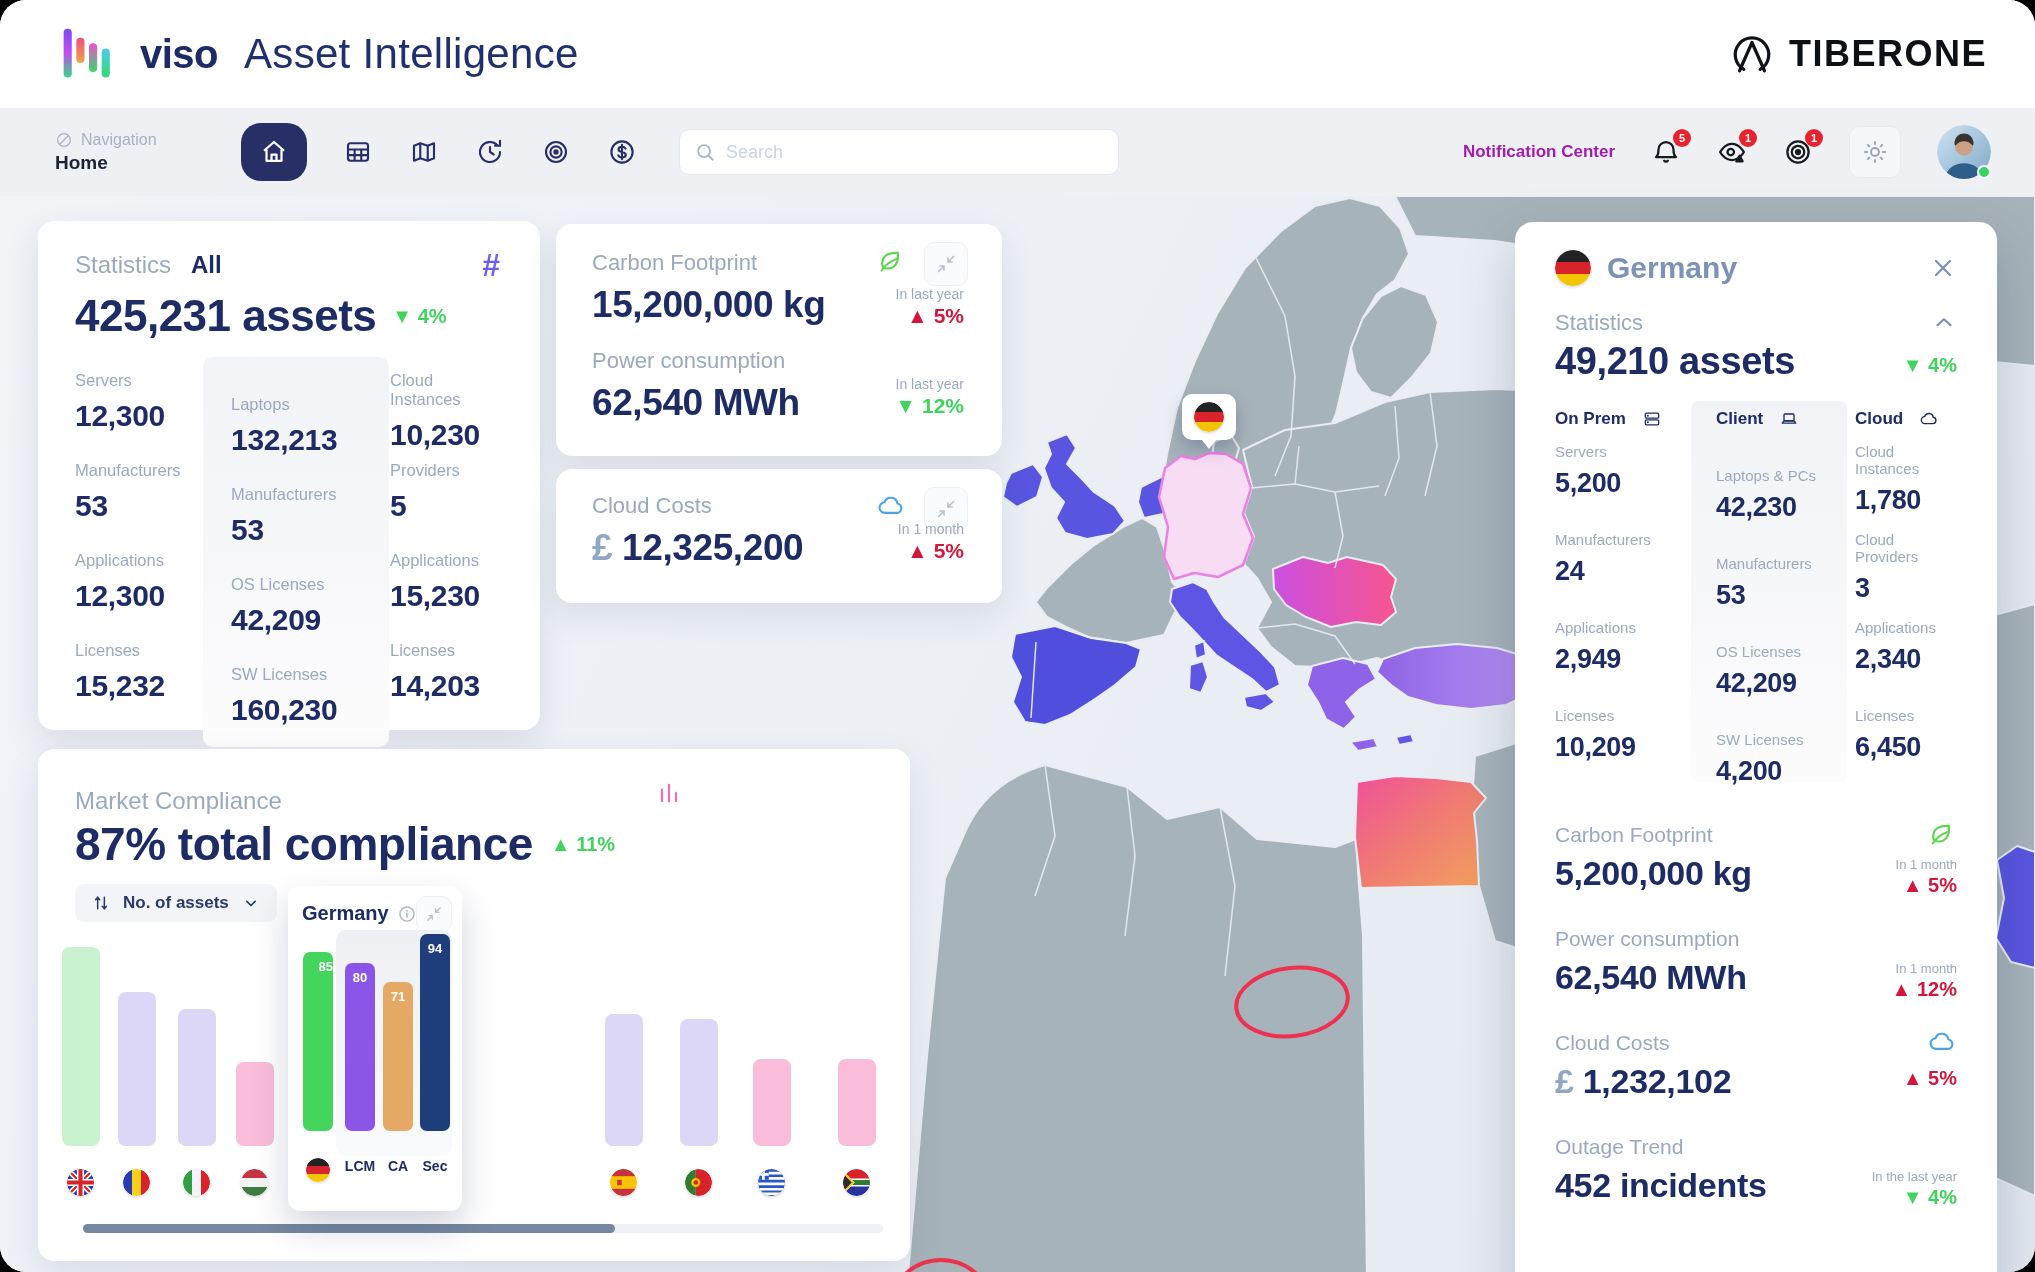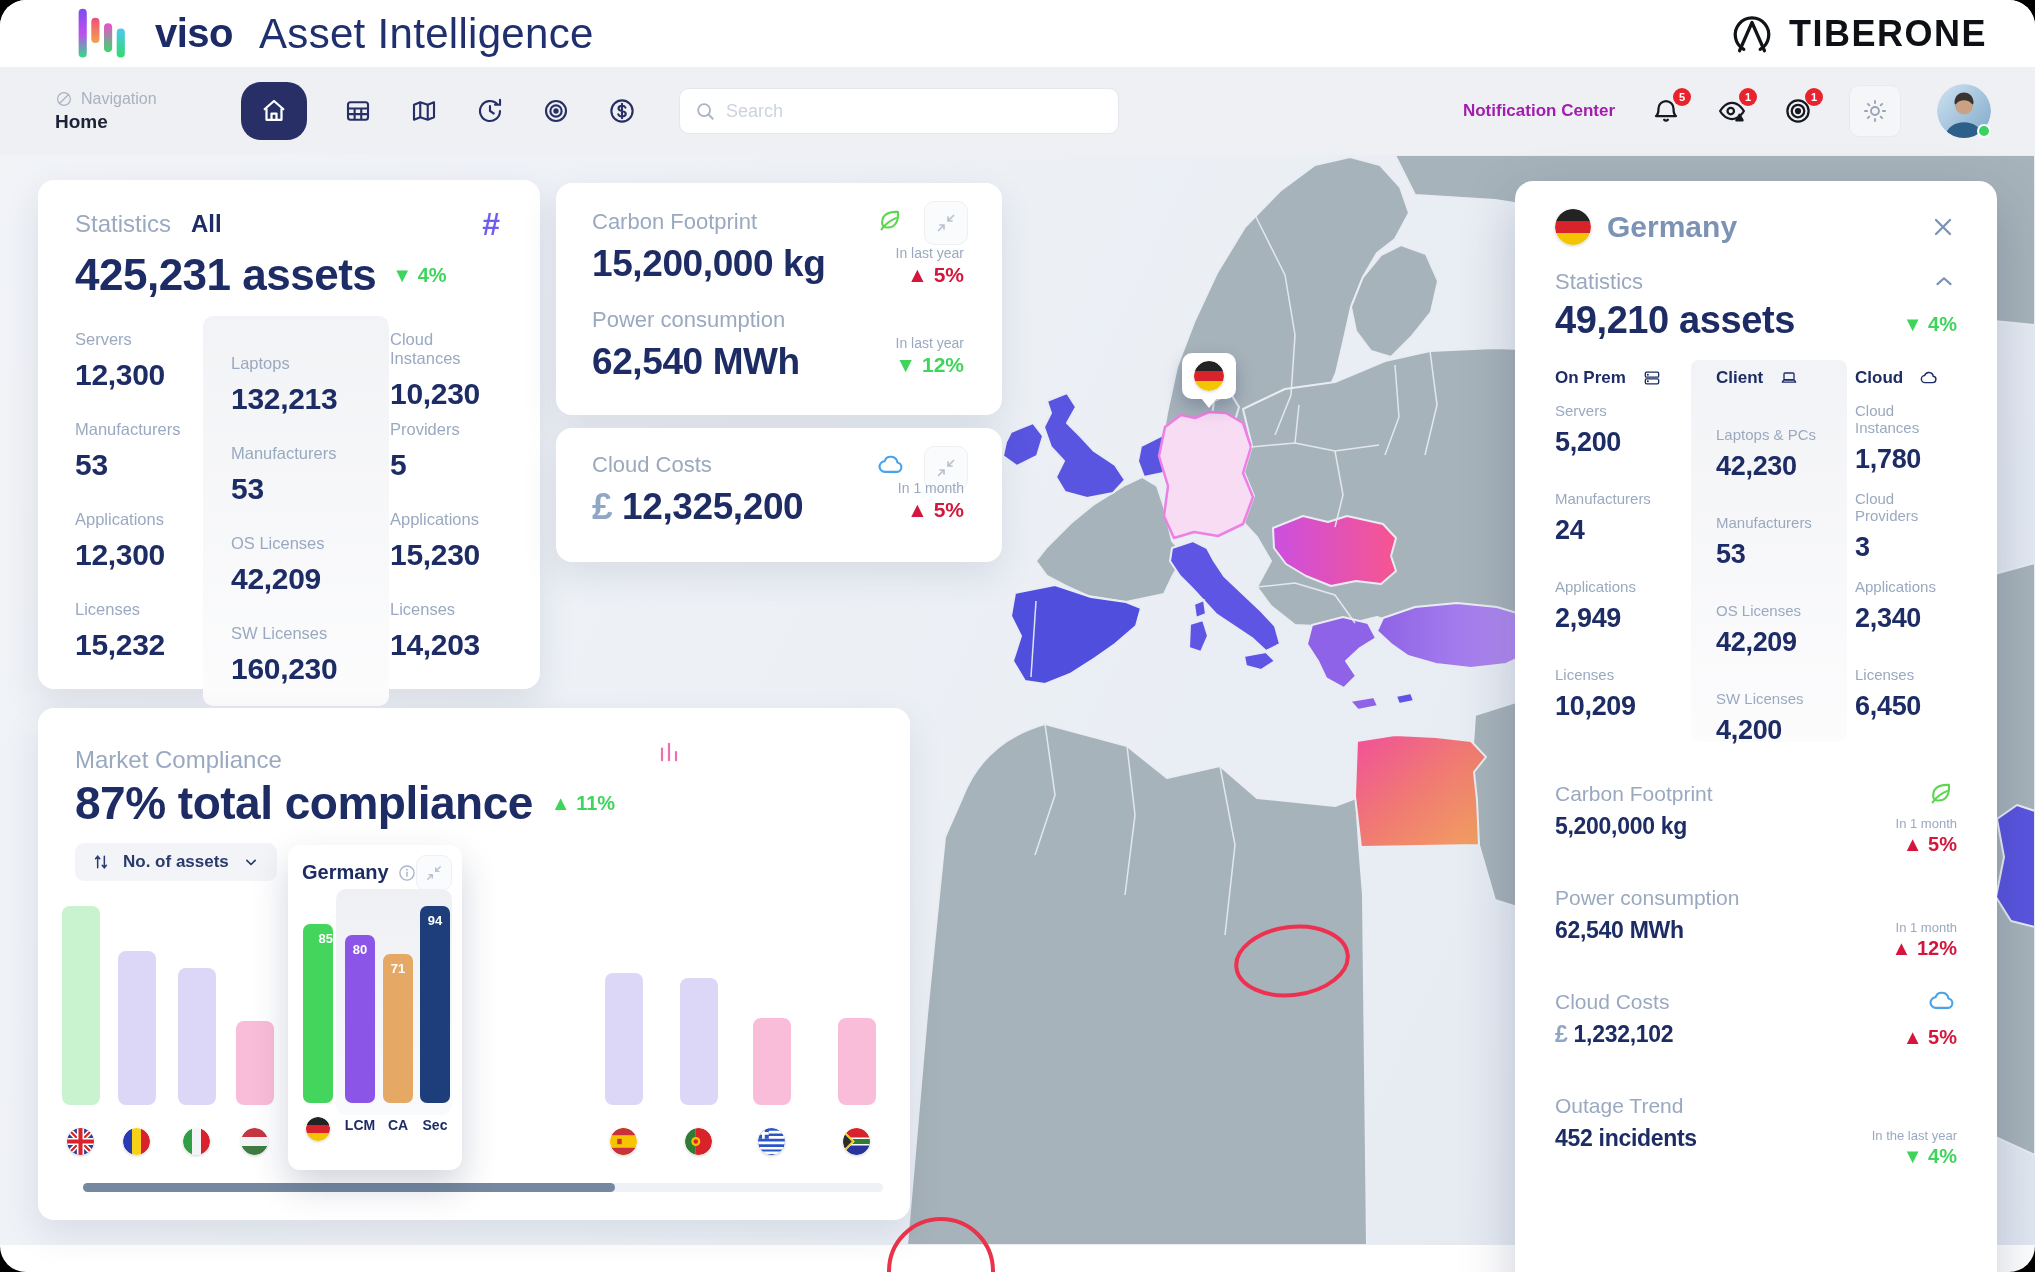--- a/index.html
+++ b/index.html
@@ -1,20 +1,20 @@
 <!DOCTYPE html>
 <html><head>
 <meta charset="utf-8">
 <style>
   * { margin:0; padding:0; box-sizing:border-box; }
   html,body { width:2035px; height:1272px; background:#000; font-family:"Liberation Sans", sans-serif; }
   .app { position:absolute; inset:0; background:#fff; border-radius:26px; overflow:hidden; }
 
   
-  .top { height:67px; display:flex; align-items:center; padding:0 48px 0 75px; background:#fff; }
+  .top { height:108px; display:flex; align-items:center; padding:0 48px 0 60px; background:#fff; }
   .logo-mark { width:58px; height:58px; }
   .logo-mark svg { width:100%; height:100%; display:block; }
   .viso { font-size:40px; font-weight:800; color:#1c2a66; margin-left:22px; letter-spacing:-.5px; }
   .product { font-size:42px; font-weight:300; color:#20306e; margin-left:26px; letter-spacing:.3px; }
   .tiberone { margin-left:auto; display:flex; align-items:center; gap:14px; }
   .t-mark { width:46px; height:46px; }
   .t-mark svg { width:100%; height:100%; }
   .t-name { font-size:36px; font-weight:800; color:#0d1015; letter-spacing:1.5px; }
 
   
@@ -103,21 +103,21 @@
   .scroll-thumb { width:532px; height:9px; background:#76889f; border-radius:5px; cursor:pointer; }
 
   
   .popup { position:absolute; left:250px; top:137px; width:174px; height:325px; background:#fff; border-radius:12px; box-shadow:0 16px 36px rgba(28,40,86,.20); z-index:3; }
   .popup-head { position:absolute; left:14px; top:16px; display:flex; align-items:center; gap:8px; }
   .popup-title { font-size:20px; font-weight:700; color:#1d2c64; }
   .popup-head .ic { width:20px; height:20px; }
   .popup-expand { position:absolute; right:10px; top:10px; width:36px; height:36px; }
   .popup-expand .ic { width:20px; height:20px; }
   .popup-bg { position:absolute; left:48px; top:44px; width:116px; height:226px; background:linear-gradient(180deg,#eef0f4,#f9fafc); border-radius:10px; }
-  .pbar { position:absolute; bottom:67px; width:30px; border-radius:7px; text-align:center; }
+  .pbar { position:absolute; bottom:80px; width:30px; border-radius:7px; text-align:center; }
   .pbar span { color:#fff; font-size:13px; font-weight:700; display:inline-block; margin-top:7px; }
   .plegend { position:absolute; top:272px; width:36px; text-align:center; font-size:14px; font-weight:700; color:#1d2c64; }
   .plegend .flag { display:inline-block; }
 
   
   #germany-panel { left:1515px; top:26px; width:482px; height:1260px; border-radius:18px; padding:28px 40px; box-shadow:0 20px 55px rgba(25,35,80,.22); z-index:10; }
   .p-head { display:flex; align-items:center; gap:16px; }
   .p-country { font-size:30px; color:#7d93b5; font-weight:600; }
   .p-close { margin-left:auto; width:28px; height:28px; background:none; border:none; cursor:pointer; padding:0; }
   .p-sec { margin-top:24px; display:flex; justify-content:space-between; align-items:center; }
@@ -132,21 +132,21 @@
   .p-col { display:flex; align-items:center; gap:16px; font-size:17px; font-weight:700; color:#1d2c64; }
   .p-col .ic { width:20px; height:20px; color:#1d2c64; }
   .p-cols .p-col:nth-child(2) { padding-left:16px; }
   .p-cells { position:relative; display:grid; grid-template-columns:145px 155px 102px; grid-auto-rows:88px; margin-top:14px; }
   .p-cells .cell .lbl { font-size:15px; color:#9aa9c0; margin-bottom:8px; }
   .p-cells .cell .val { font-size:27px; font-weight:700; color:#1d2c64; }
   .p-cells .cell.mid { padding-left:16px; }
   .p-metrics { margin-top:28px; }
   .metric { position:relative; min-height:84px; margin-bottom:20px; }
   .m-label { font-size:21px; color:#9aa9c0; }
-  .m-value { font-size:23px; font-weight:700; color:#1d2c64; margin-top:7px; letter-spacing:-.3px; }
+  .m-value { font-size:34px; font-weight:700; color:#1d2c64; margin-top:7px; letter-spacing:-.3px; }
   .m-value .cur { color:#8fa6c4; }
   .m-icon { position:absolute; right:0; top:-4px; width:30px; height:30px; }
   .m-meta { position:absolute; right:0; top:34px; text-align:right; }
   .m-period { font-size:13px; color:#9aa9c0; }
   .m-delta { font-size:20px; font-weight:700; margin-top:2px; }
 </style>
 </head>
 <body>
 
 <div class="app">

